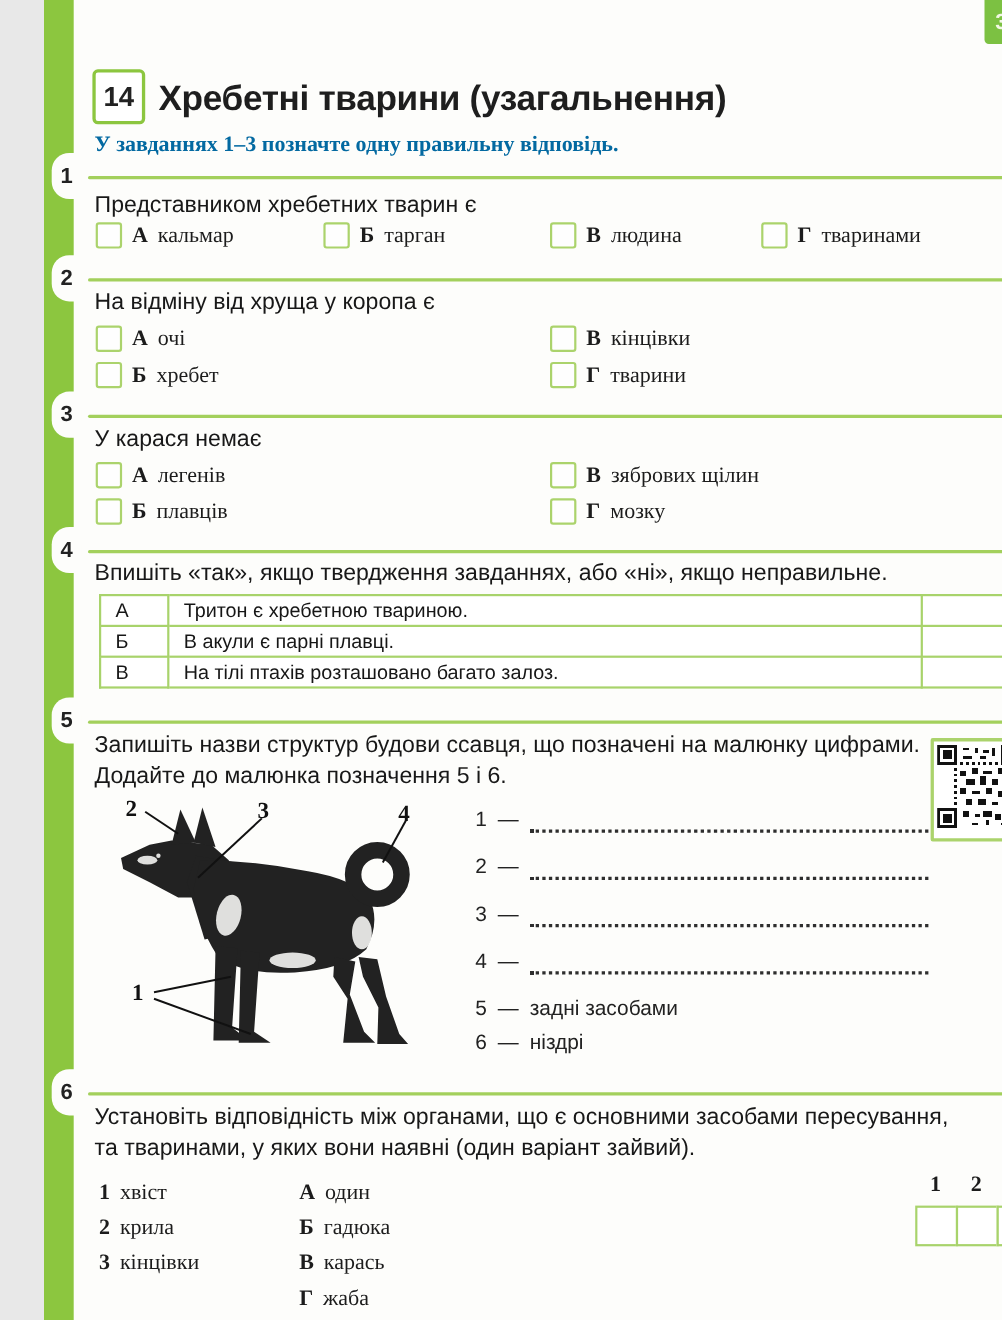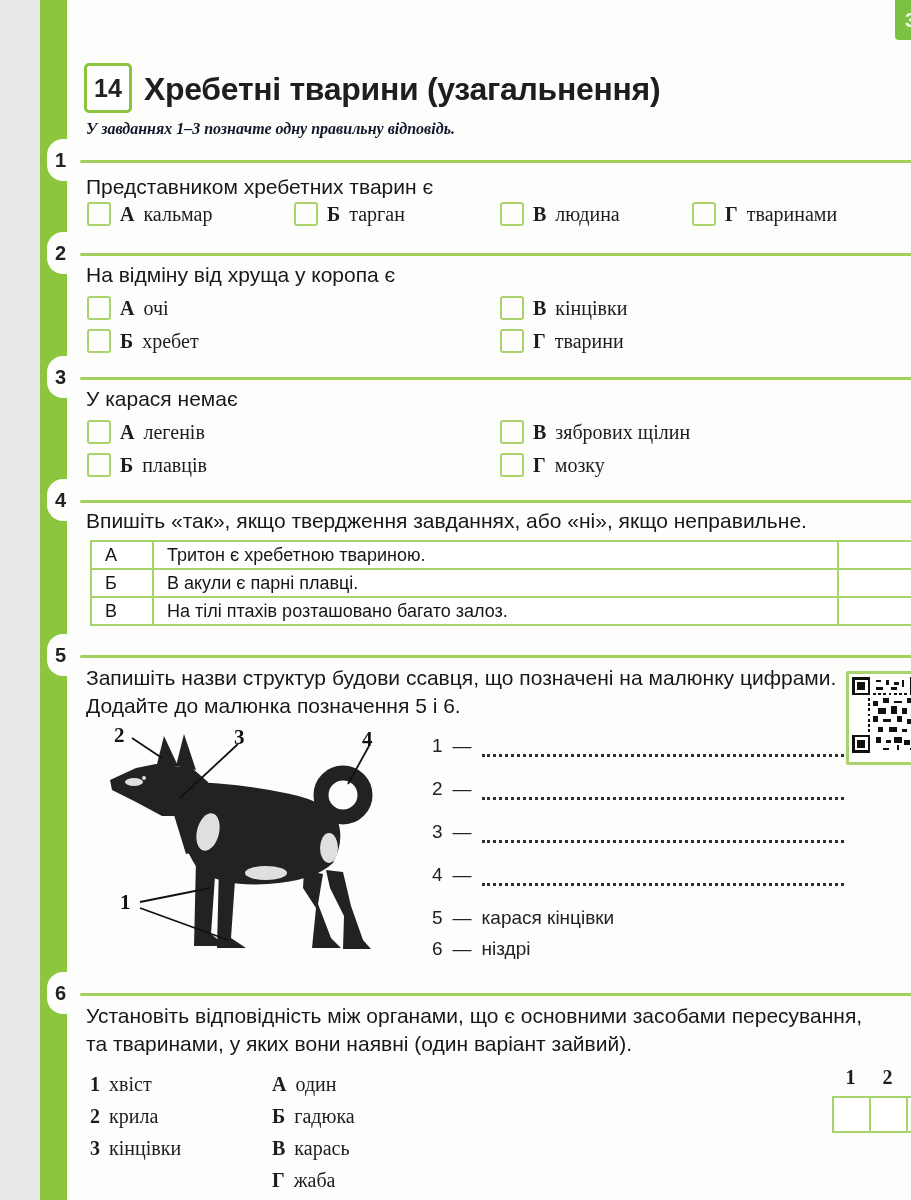--- a/index.html
+++ b/index.html
@@ -8,21 +8,21 @@
   .strip{position:absolute;left:0;top:0;width:27px;height:1200px;background:#8cc63f;}
   .pagenum{position:absolute;left:855px;top:0;width:42px;height:40px;background:#7cc142;
            color:#f2f8e4;font-weight:bold;font-size:20px;display:flex;align-items:center;
            justify-content:center;border-radius:0 0 4px 4px;}
   .lesson-box{position:absolute;left:44px;top:63px;width:42px;height:44px;border:3px solid #8cc63f;
            border-radius:5px;display:flex;align-items:center;justify-content:center;
            font-size:25px;font-weight:bold;color:#222;background:#fff;}
   .title{position:absolute;left:104px;top:71px;font-size:32px;font-weight:bold;color:#1e1e1e;
            letter-spacing:-0.3px;}
   .instr{position:absolute;left:46px;top:120px;font-family:"Liberation Serif",serif;
-           font-style:italic;font-weight:bold;font-size:16px;color:#0f172a;}
+           font-weight:bold;font-size:20px;color:#0369a1;}
   .tab{position:absolute;left:7px;width:27px;height:42px;background:#fdfdfb;
            border-radius:16px 0 0 16px;display:flex;align-items:center;justify-content:center;
            font-weight:bold;font-size:20px;color:#222;}
   .sep{position:absolute;left:40px;width:856px;height:3px;background:#a3d05c;border-radius:2px;}
   .stem{position:absolute;left:46px;font-size:21px;line-height:23px;color:#181818;}
   .opt{position:absolute;display:flex;align-items:center;gap:9px;height:24px;}
   .cb{width:20px;height:20px;border:2px solid #abd36c;border-radius:3px;background:#fefefe;flex:0 0 auto;}
   .ol{font-family:"Liberation Serif",serif;font-weight:bold;font-size:20px;}
   .ow{font-family:"Liberation Serif",serif;font-size:20px;}
   table.tf{position:absolute;left:50px;top:540px;border-collapse:collapse;table-layout:fixed;
@@ -304,21 +304,21 @@
     <span class="dots"></span>
   </div>
   <div class="blank" style="top:862px">
     <span class="bnum">4</span>
     <span class="bdash">—</span>
     <span class="dots"></span>
   </div>
   <div class="blank" style="top:905px">
     <span class="bnum">5</span>
     <span class="bdash">—</span>
-    <span class="ftext">карася кінцівки</span>
+    <span class="ftext">задні засобами</span>
   </div>
   <div class="blank" style="top:936px">
     <span class="bnum">6</span>
     <span class="bdash">—</span>
     <span class="ftext">ніздрі</span>
   </div>
 
   <div class="tab" style="top:972px">
     <span>6</span>
   </div>

